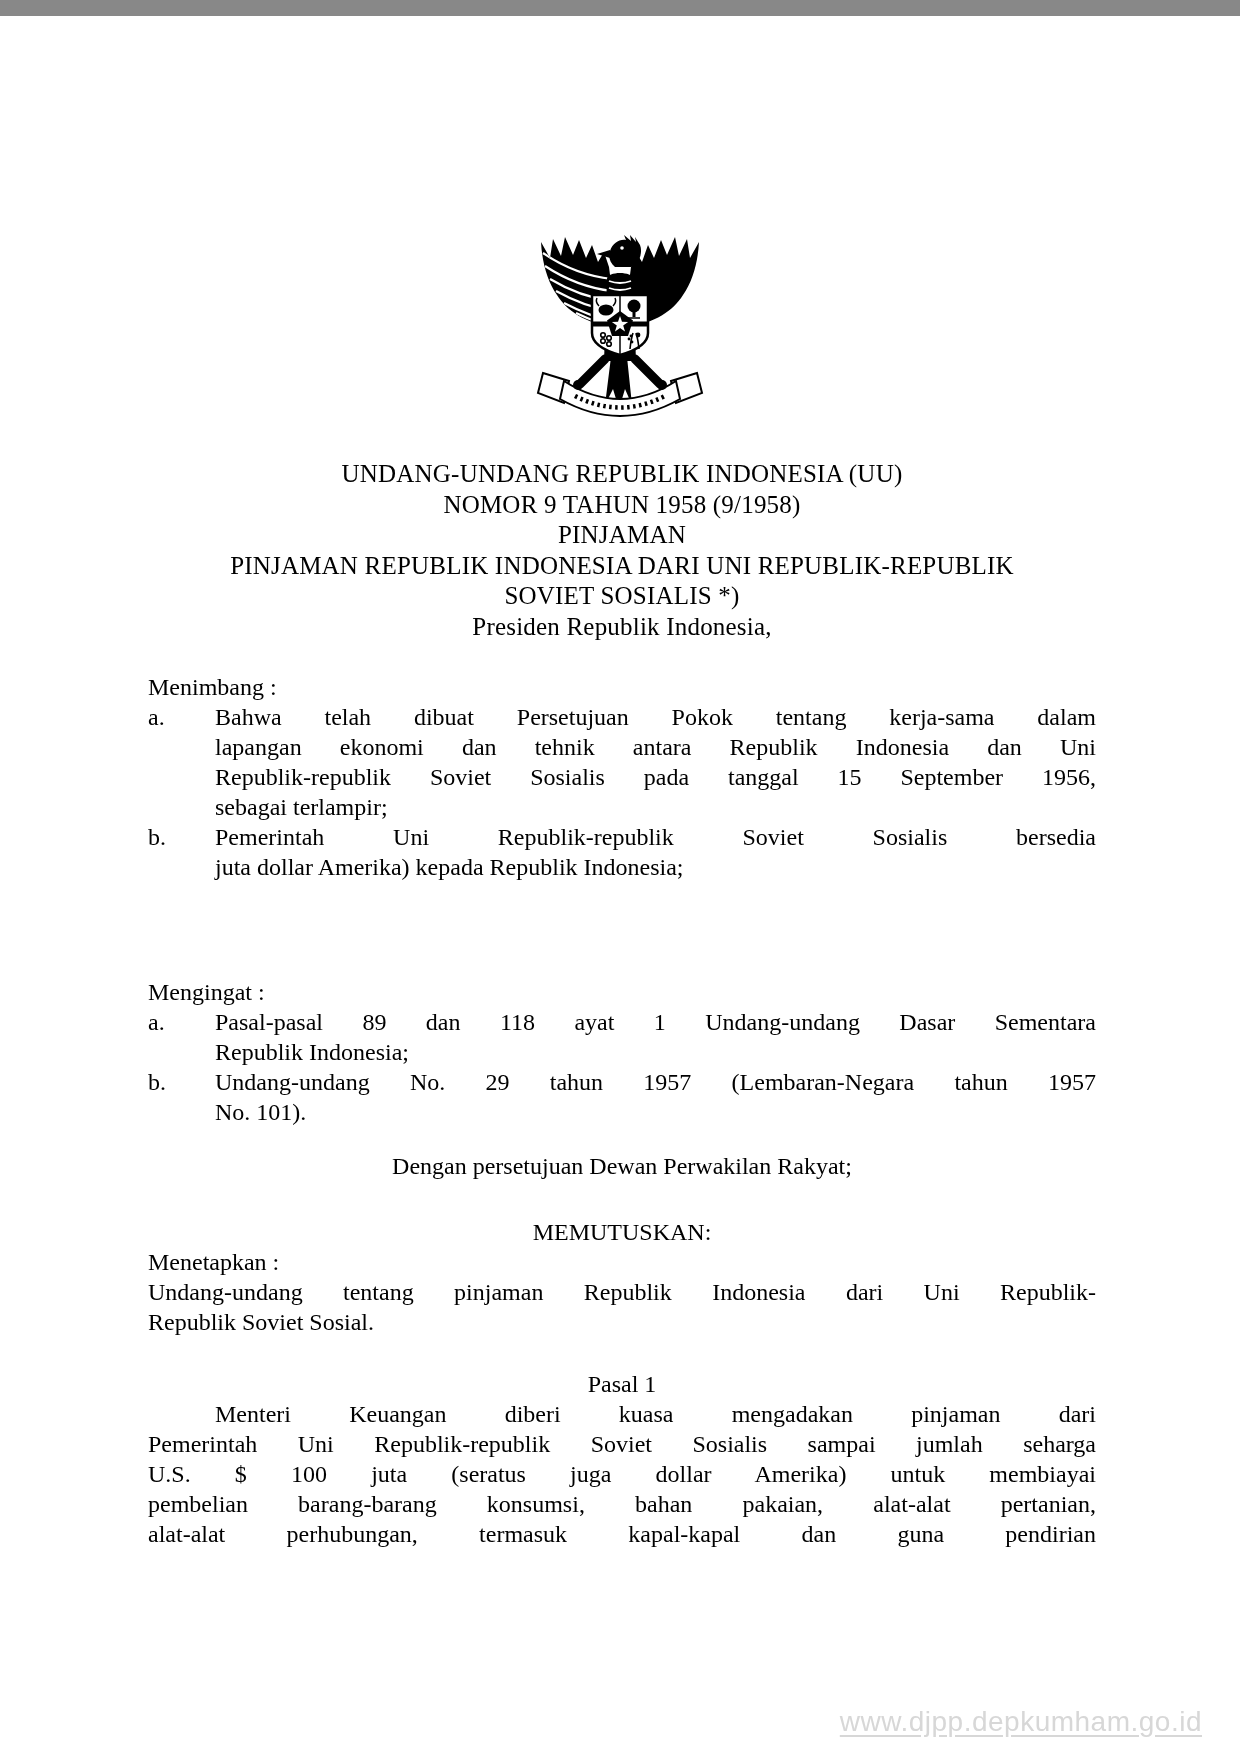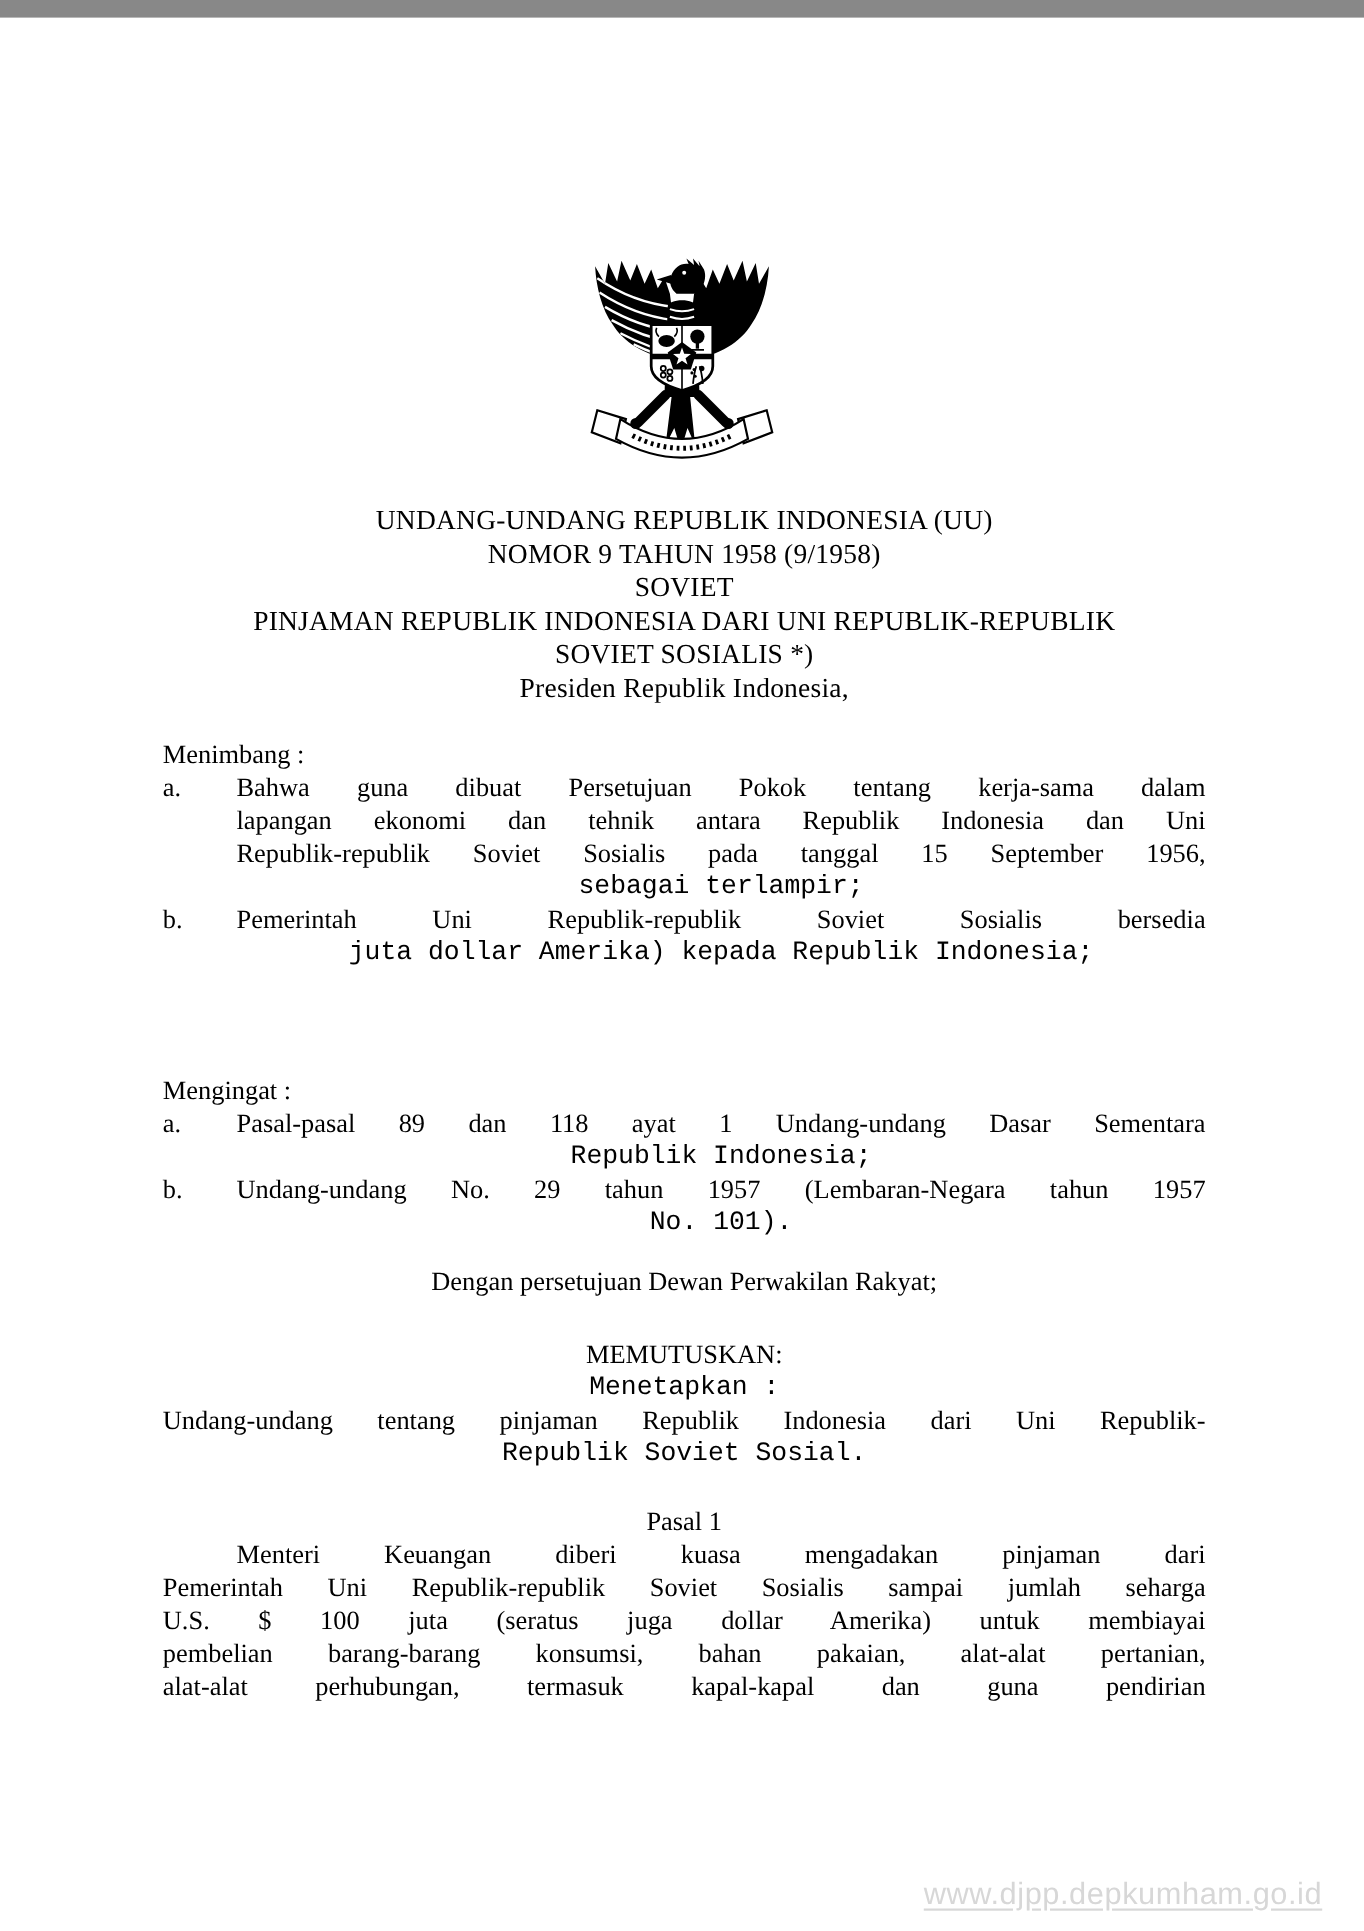--- a/index.html
+++ b/index.html
@@ -10,21 +10,21 @@
     background:#ffffff;
     font-family:"Liberation Serif", serif;
     color:#000;
     overflow:hidden;
   }
   .col{position:absolute;left:148px;width:948px;}
   .emblem{position:absolute;left:534px;top:217px;width:172px;height:200px;}
   .title-block{top:443px;text-align:center;font-size:25px;line-height:30.6px;letter-spacing:0.2px;}
   .body-block{font-size:24px;line-height:30px;}
   .jline{text-align:justify;text-align-last:justify;}
-  .lline{text-align:center;font-family:Liberation Mono, monospace;}
+  .lline{text-align:left;}
   .center{text-align:right;text-align-last:center;}
   .item{position:relative;padding-left:67px;}
   .ilabel{position:absolute;left:0;top:0;}
   .indent1{text-indent:67px;}
   .watermark{
     position:absolute;top:1690px;right:38px;
     font-family:"Liberation Sans", sans-serif;
     font-size:28px;letter-spacing:0.5px;
     color:#d7d7d7;
     text-decoration:underline;
@@ -134,31 +134,31 @@
           <path class="ink" d="M85,78 L98,87.5 L93,103 L77,103 L72,87.5 Z"></path>
           <polygon fill="#fff" points="85,83 87,88.7 93.1,88.9 88.2,92.6 90,98.4 85,94.9 80,98.4 81.8,92.6 76.9,88.9 83,88.7"></polygon>
         </g>
       </g>
     </svg>
   </div>
 
   <div class="col title-block">
     <div>UNDANG-UNDANG REPUBLIK INDONESIA (UU)</div>
     <div>NOMOR 9 TAHUN 1958 (9/1958)</div>
-    <div>SOVIET</div>
+    <div>PINJAMAN</div>
     <div>PINJAMAN REPUBLIK INDONESIA DARI UNI REPUBLIK-REPUBLIK</div>
     <div>SOVIET SOSIALIS *)</div>
     <div>Presiden Republik Indonesia,</div>
   </div>
 
   <div class="col body-block" style="top:656px">
     <div>Menimbang :</div>
     <div class="item">
       <span class="ilabel">a.</span>
-      <div class="jline">Bahwa guna dibuat Persetujuan Pokok tentang kerja-sama dalam</div>
+      <div class="jline">Bahwa telah dibuat Persetujuan Pokok tentang kerja-sama dalam</div>
       <div class="jline">lapangan ekonomi dan tehnik antara Republik Indonesia dan Uni</div>
       <div class="jline">Republik-republik Soviet Sosialis pada tanggal 15 September 1956,</div>
       <div class="lline">sebagai terlampir;</div>
     </div>
     <div class="item">
       <span class="ilabel">b.</span>
       <div class="jline">Pemerintah Uni Republik-republik Soviet Sosialis bersedia</div>
       <div class="lline">juta dollar Amerika) kepada Republik Indonesia;</div>
     </div>
   </div>

